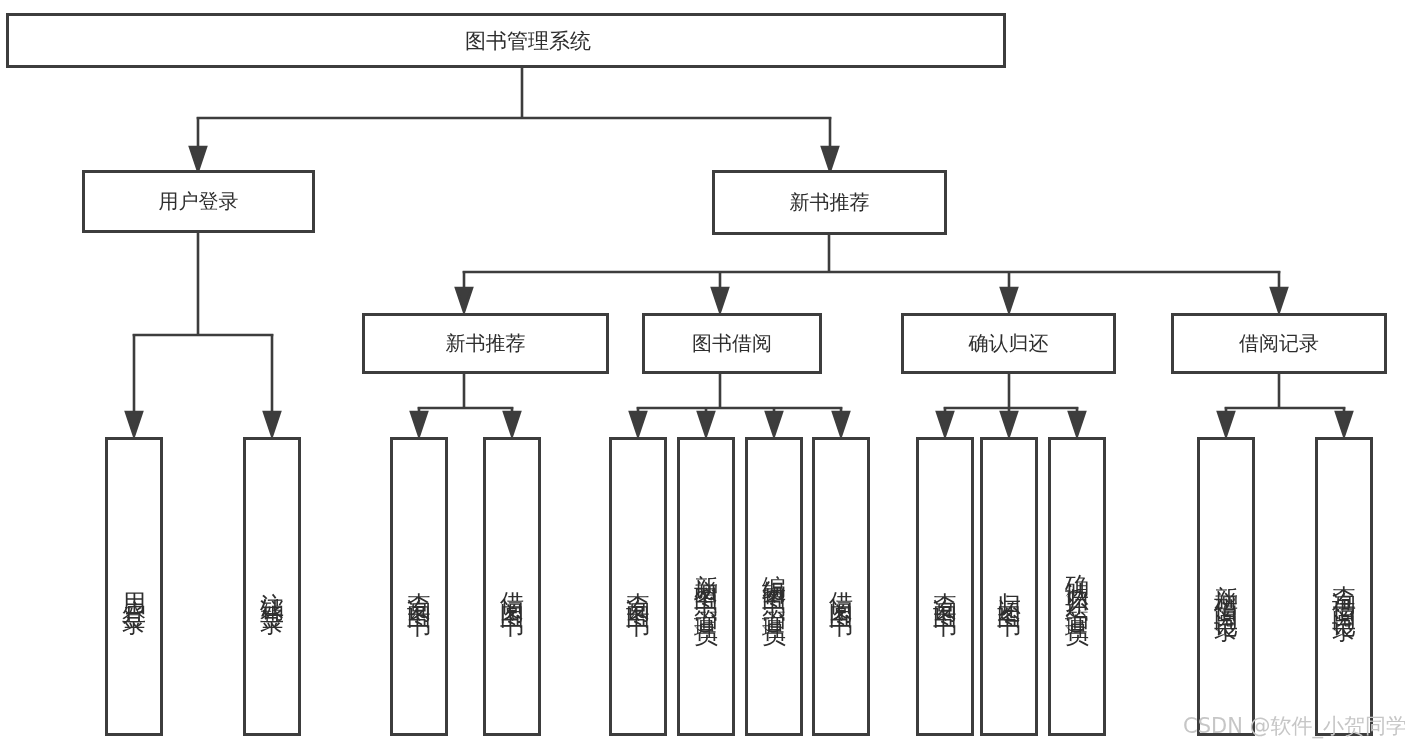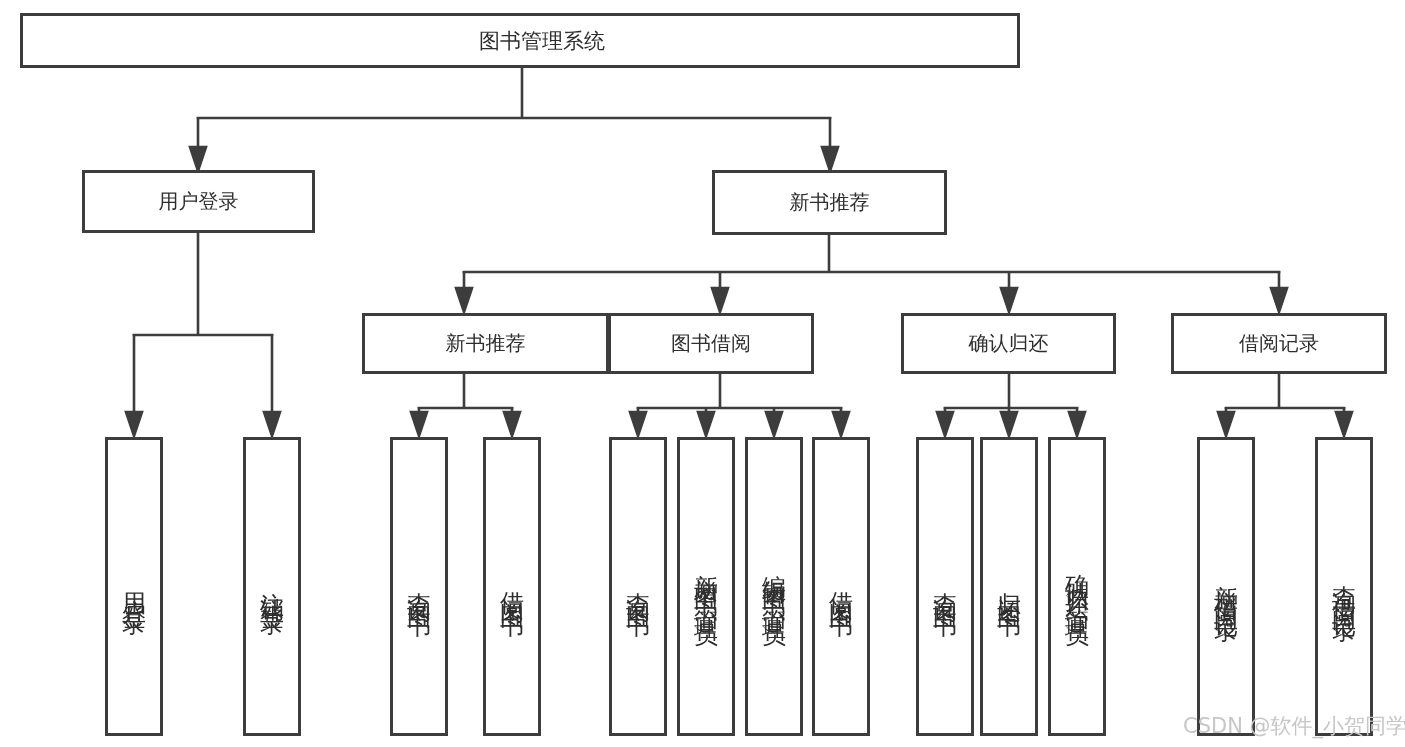--- a/index.html
+++ b/index.html
@@ -126,27 +126,27 @@
         <line x1="1279" y1="374" x2="1279" y2="409"></line>
         <line x1="1224.7" y1="408" x2="1345.3" y2="408"></line>
         <line x1="1226" y1="407" x2="1226" y2="414"></line>
         <line x1="1344" y1="407" x2="1344" y2="414"></line>
         <polygon points="1218,412 1234,412 1226,436"></polygon>
         <polygon points="1336,412 1352,412 1344,436"></polygon>
       </g>
     </g>
   </svg>
 
-  <div class="node root" style="left:20px; top:13px; width:1000px; height:55px;padding-left:44px;">图书管理系统</div>
+  <div class="node root" style="left:6px; top:13px; width:1000px; height:55px;padding-left:44px;">图书管理系统</div>
 
   <div class="node lvl" style="left:82px; top:170px; width:233px; height:63px;">用户登录</div>
   <div class="node lvl" style="left:712px; top:170px; width:235px; height:65px;">新书推荐</div>
 
   <div class="node lvl" style="left:362px; top:313px; width:247px; height:61px;">新书推荐</div>
-  <div class="node lvl" style="left:608px; top:313px; width:206px; height:61px;">图书借阅</div>
+  <div class="node lvl" style="left:642px; top:313px; width:180px; height:61px;">图书借阅</div>
   <div class="node lvl" style="left:901px; top:313px; width:215px; height:61px;">确认归还</div>
   <div class="node lvl" style="left:1171px; top:313px; width:216px; height:61px;">借阅记录</div>
 
   <div class="node leaf" style="left:105px; top:437px; width:58px; height:299px;">
     <span class="vtext">用户登录</span>
   </div>
   <div class="node leaf" style="left:243px; top:437px; width:58px; height:299px;">
     <span class="vtext">注销登录</span>
   </div>
 

